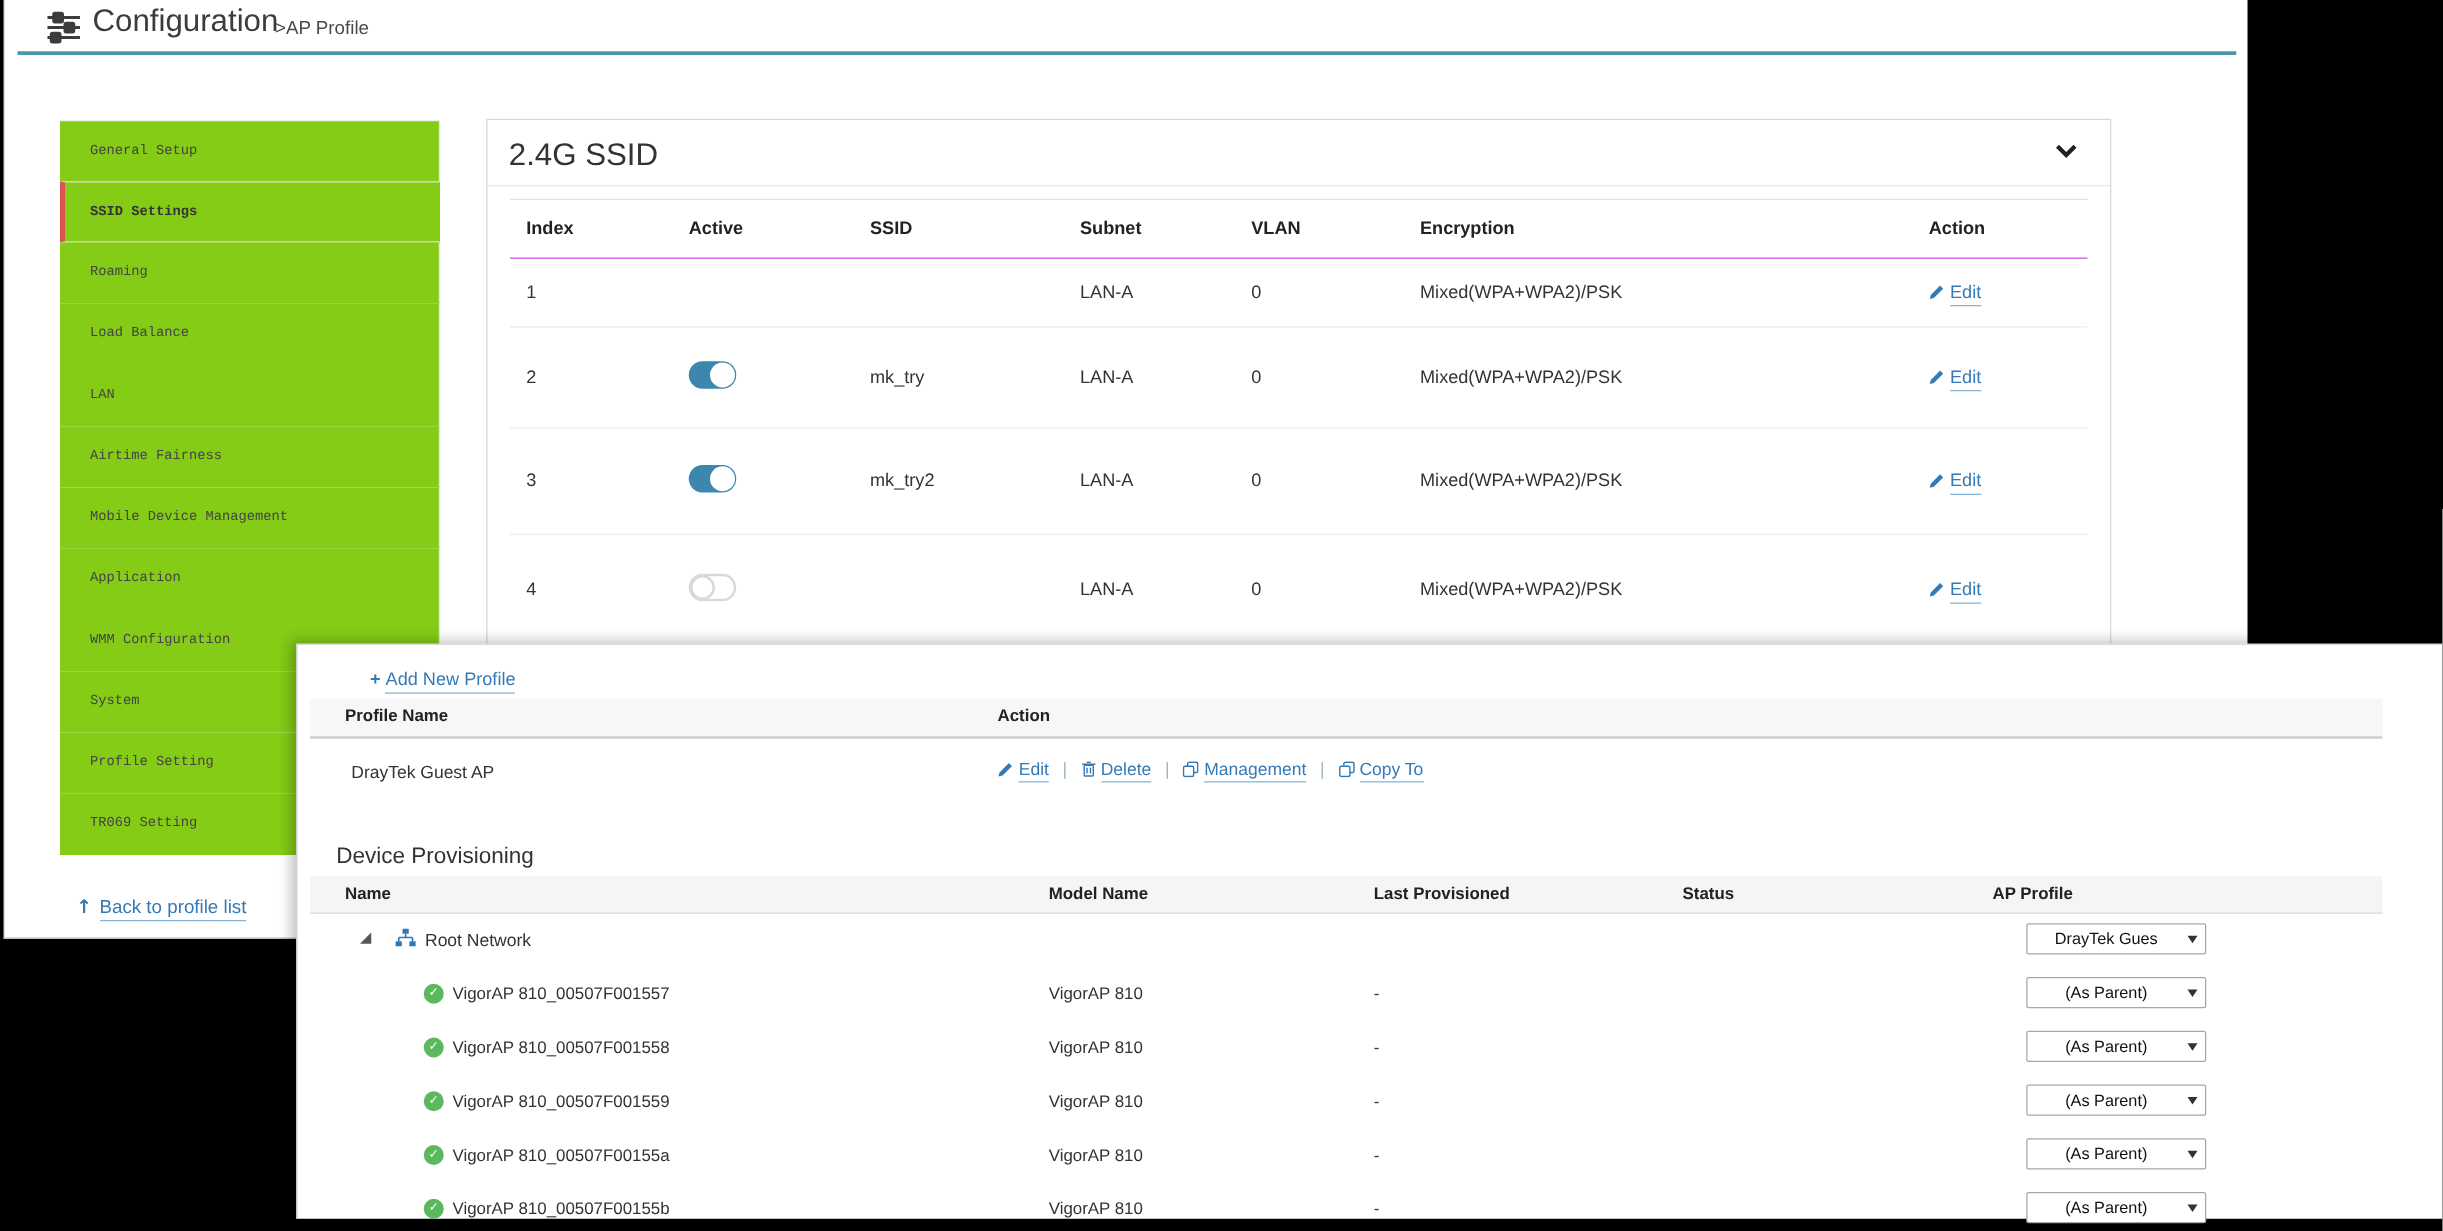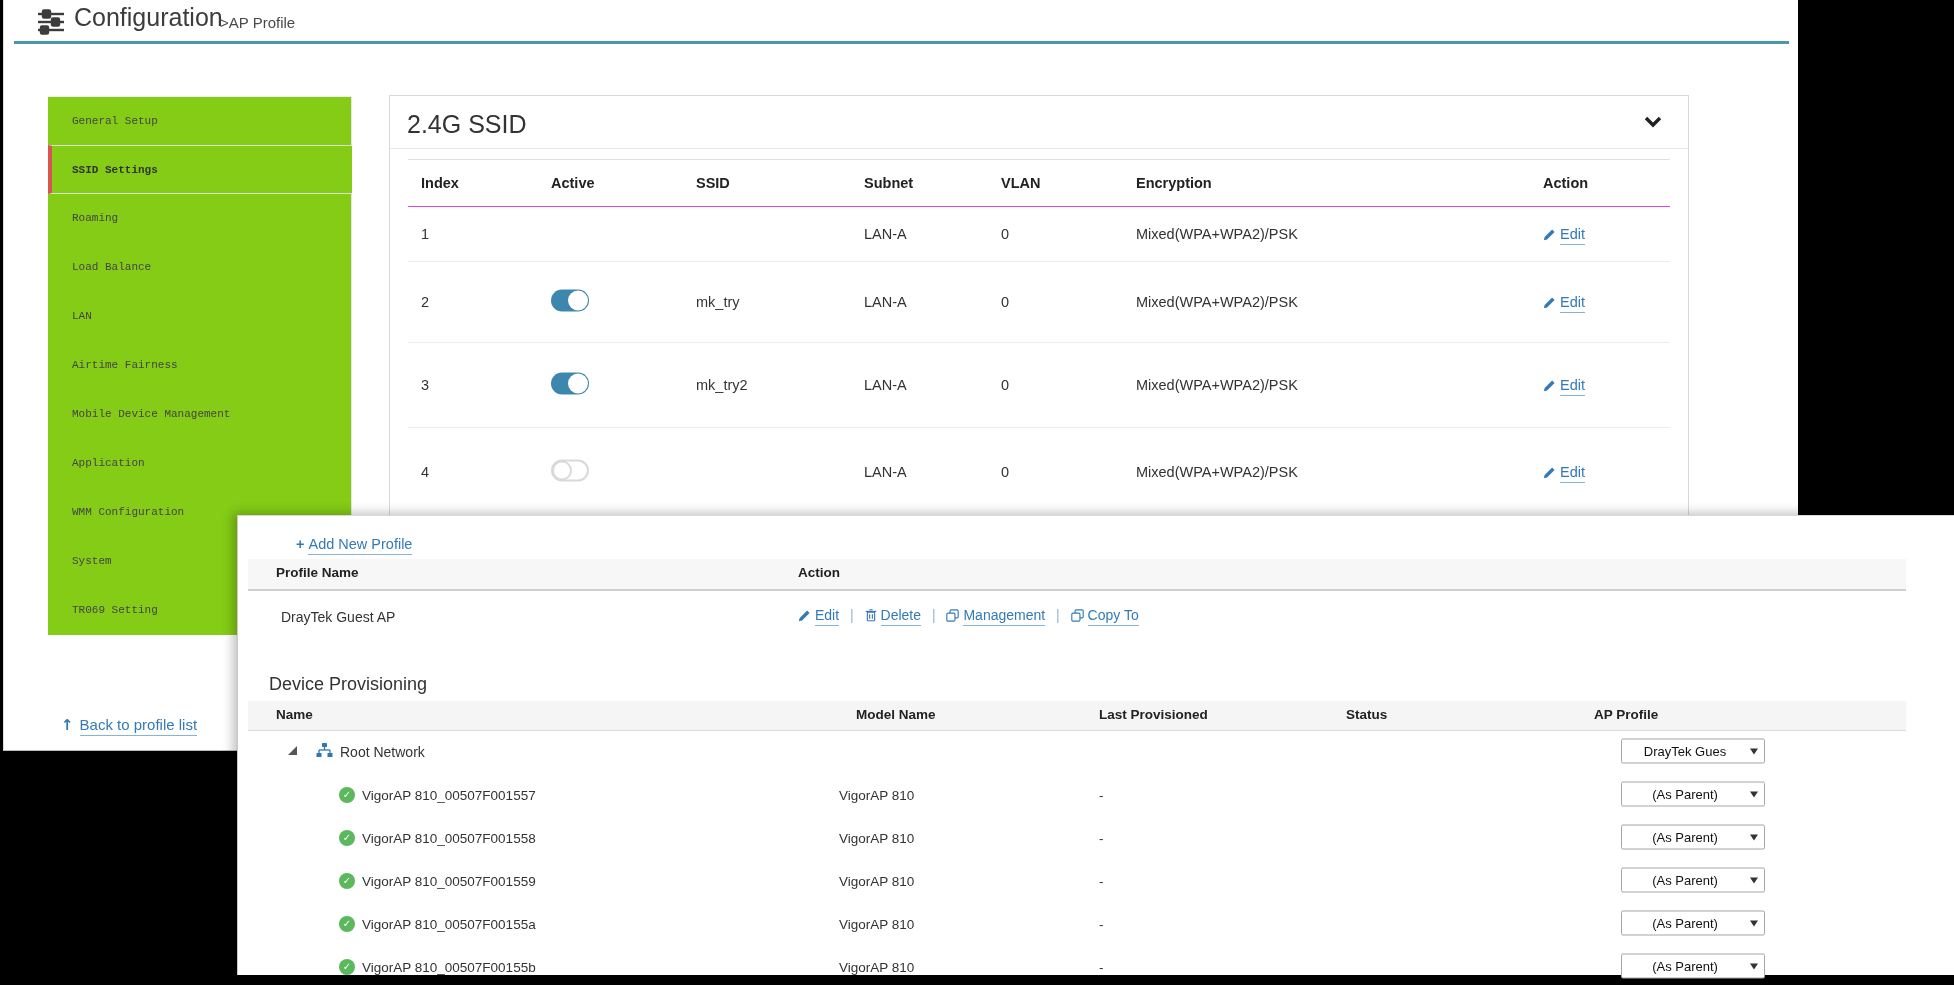--- a/index.html
+++ b/index.html
@@ -75,21 +75,21 @@
   .profile-head .hcell{position:absolute;top:6px;font-size:13.5px;font-weight:bold;color:#222;}
   .ph-name{left:28px;} .ph-action{left:550px;}
   .profile-row{top:75px;height:46px;}
   .profile-row .pname{position:absolute;left:33px;top:18px;font-size:14px;color:#333;}
   .profile-actions{position:absolute;left:550px;top:16px;font-size:14px;white-space:nowrap;}
   .sep{color:#9fb6c6;margin:0 7px;}
 
   .dp-title{position:absolute;left:31px;top:158px;font-size:18px;color:#333;}
   .dp-head{top:185px;height:29px;background:#f5f5f5;border-bottom:1px solid #dcdcdc;}
   .dp-head .hcell{position:absolute;top:6px;font-size:13.5px;font-weight:bold;color:#222;}
-  .dh-name{left:28px;} .dh-model{left:608px;text-align:right;} .dh-last{left:851px;} .dh-status{left:1098px;} .dh-profile{left:1346px;}
+  .dh-name{left:28px;} .dh-model{left:591px;text-align:right;} .dh-last{left:851px;} .dh-status{left:1098px;} .dh-profile{left:1346px;}
 
   .dp-rows{position:absolute;left:10px;top:214px;width:1658px;}
   .drow{position:relative;height:43px;}
   .drow .dcell{position:absolute;top:50%;transform:translateY(-50%);font-size:13.5px;color:#333;white-space:nowrap;}
   .d-model{left:591px;} .d-last{left:851px;} .d-status{left:1098px;}
   .d-select{left:1373px;}
   .tree-caret{position:absolute;left:40px;top:16px;width:0;height:0;
     border-left:9px solid transparent;border-bottom:9px solid #555;}
   .net-icon{position:absolute;left:68px;top:12px;}
   .root-label{position:absolute;left:92px;top:50%;transform:translateY(-50%);font-size:14px;color:#333;}
@@ -134,20 +134,21 @@
     <div class="side-item first">General Setup</div>
     <div class="side-item active">SSID Settings</div>
     <div class="side-item">Roaming</div>
     <div class="side-item">Load Balance</div>
     <div class="side-item">LAN</div>
     <div class="side-item">Airtime Fairness</div>
     <div class="side-item">Mobile Device Management</div>
     <div class="side-item">Application</div>
     <div class="side-item">WMM Configuration</div>
     <div class="side-item">System</div>
+    <div class="side-item">Profile Setting</div>
     <div class="side-item">TR069 Setting</div>
   </div>
 
   <div class="back-link">
     <span class="up-arrow">↑</span><span class="link ulink">Back to profile list</span>
   </div>
 
   <div class="ssid-panel">
     <div class="panel-header">
       <span class="panel-title">2.4G SSID</span>

